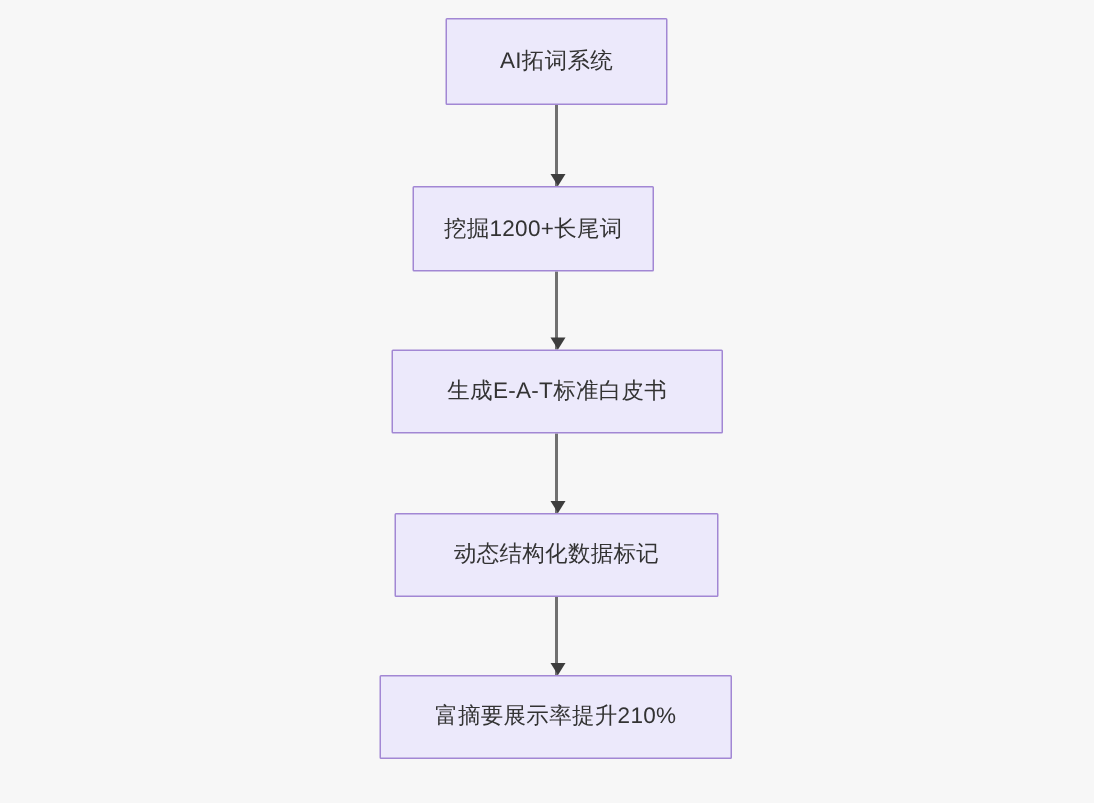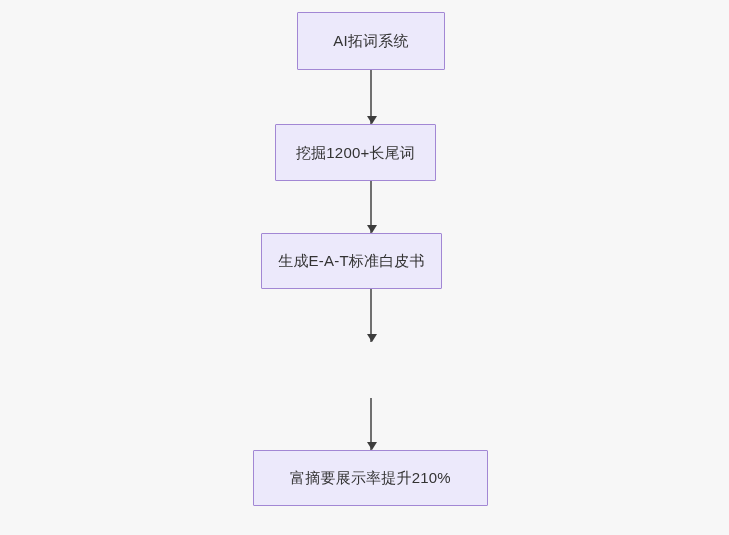--- a/index.html
+++ b/index.html
@@ -79,20 +79,23 @@
     <div class="edge-line" style="height: 52px; background: rgb(112, 112, 112); left: -0.9px;"></div>
     <div class="edge-head" style="top: 44px; border-top-color: rgb(61, 61, 61);"></div>
   </div>
 
   <div class="node" style="left: 297px; top: 12px; width: 148px; height: 58px; background: rgb(236, 233, 251); border-color: rgb(162, 135, 212);">
     <span class="node-label" style="color: rgb(51, 51, 51);">AI拓词系统</span>
   </div>
   <div class="node" style="left: 275px; top: 124px; width: 161px; height: 57px; background: rgb(236, 233, 251); border-color: rgb(162, 135, 212);">
     <span class="node-label" style="color: rgb(51, 51, 51);">挖掘1200+长尾词</span>
   </div>
-  <div class="node" style="left: 261px; top: 233px; width: 181px; height: 56px; background: rgb(236, 233, 251); border-color: rgb(162, 135, 212);">
+  <div class="node" style="left: 261px; top: 233px; width: 221px; height: 56px; background: rgb(236, 233, 251); border-color: rgb(162, 135, 212);">
     <span class="node-label" style="color: rgb(51, 51, 51);">生成E-A-T标准白皮书</span>
+  </div>
+  <div class="node" style="left: 263px; top: 342px; width: 216px; height: 56px; background: rgb(236, 233, 251); border-color: rgb(162, 135, 212);">
+    <span class="node-label" style="color: rgb(51, 51, 51);">动态结构化数据标记</span>
   </div>
   <div class="node" style="left: 253px; top: 450px; width: 235px; height: 56px; background: rgb(236, 233, 251); border-color: rgb(162, 135, 212);">
     <span class="node-label" style="color: rgb(51, 51, 51);">富摘要展示率提升210%</span>
   </div>
 
 </div>
 
 </body></html>

